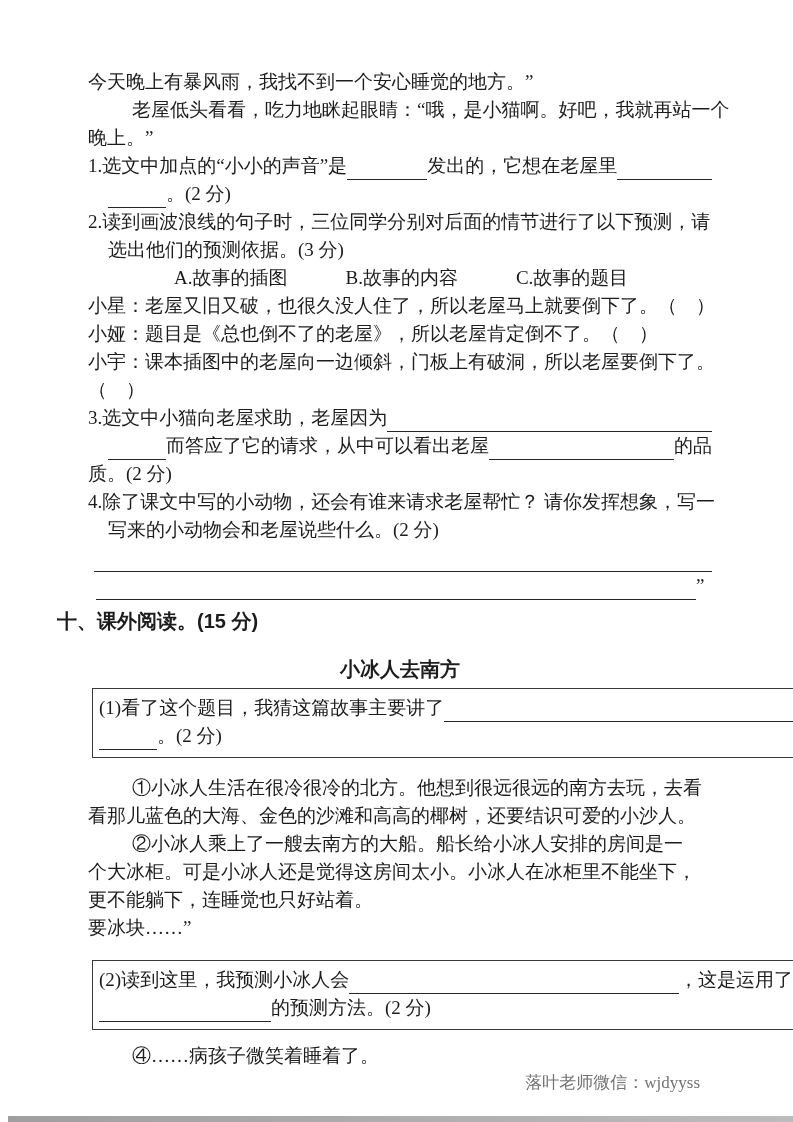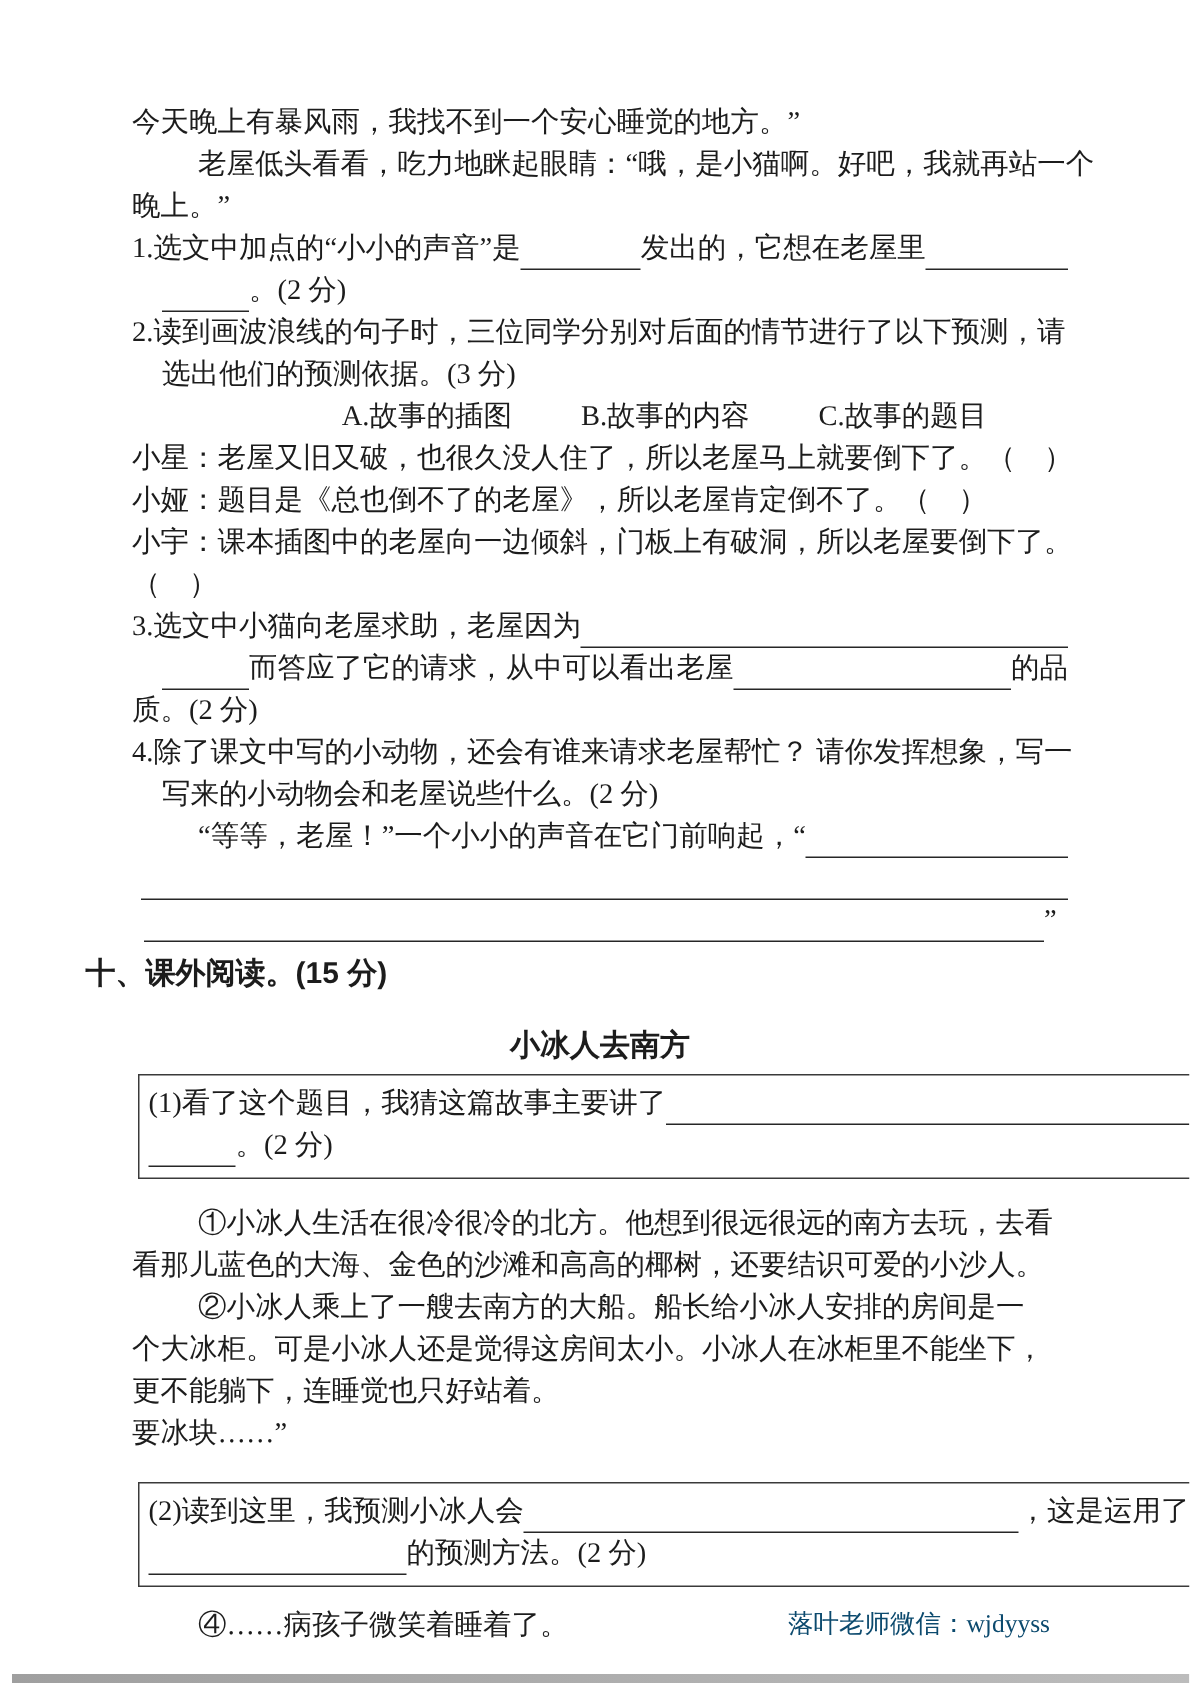--- a/index.html
+++ b/index.html
@@ -15,21 +15,21 @@
     position:absolute;
     left:88px;top:68px;width:624px;
     font-size:19px;
   }
   .line{display:flex;align-items:flex-end;line-height:28px;min-height:28px;}
   .t{white-space:pre;}
   .blank{border-bottom:1.6px solid #262626;height:20px;flex:0 0 auto;}
   .grow{flex:1 1 auto;}
   .hang{padding-left:20px;}
   .pind{padding-left:44px;}
-  .opts{display:flex;gap:46px;padding-left:86px;line-height:28px;justify-content:center;}
+  .opts{display:flex;gap:58px;padding-left:86px;line-height:28px;}
   .sec-heading{
     font-family:"Liberation Sans","DejaVu Sans",sans-serif;
     font-weight:bold;font-size:20px;line-height:30px;
     margin-left:-31px;margin-top:6px;
   }
   .story-title{
     font-family:"Liberation Sans","DejaVu Sans",sans-serif;
     font-weight:bold;font-size:20px;line-height:30px;
     text-align:center;margin:18px 0 4px 0;
   }
@@ -37,21 +37,21 @@
     border:1.6px solid #3a3a3a;
     box-sizing:border-box;
     width:712px;margin:2px 0 8px 4px;
     padding:5px 10px 7px 6px;
   }
   .story{margin-top:16px;}
   .closing-quote{line-height:28px;align-self:flex-end;}
   .p4{margin-top:12px;}
   .footer{
     position:absolute;right:93px;bottom:28px;
-    font-size:17px;color:#0c4a6e;
+    font-size:17px;color:#737373;
     font-family:"Liberation Serif","DejaVu Serif",serif;
   }
   .bottom-bar{
     position:absolute;left:8px;bottom:0;height:6px;width:785px;
     background:linear-gradient(to right,#9f9f9f,#bcbcbc);
   }
 </style>
 </head>
 <body>
 
@@ -116,24 +116,20 @@
     <div class="line">
       <span class="t">质。(2 分)</span>
     </div>
 
     <div class="line">
       <span class="t">4.除了课文中写的小动物，还会有谁来请求老屋帮忙？ 请你发挥想象，写一</span>
     </div>
     <div class="line hang">
       <span class="t">写来的小动物会和老屋说些什么。(2 分)</span>
     </div>
-    <div class="line pind">
-      <span class="t">“等等，老屋！”一个小小的声音在它门前响起，“</span>
-      <span class="blank grow"></span>
-    </div>
     <div class="line">
       <span class="blank grow" style="margin-left:6px"></span>
     </div>
     <div class="line">
       <span class="blank grow" style="margin-left:8px;max-width:600px"></span>
       <span class="t closing-quote">”</span>
     </div>
 
     <div class="sec-heading">
       <span class="t">十、课外阅读。(15 分)</span>

